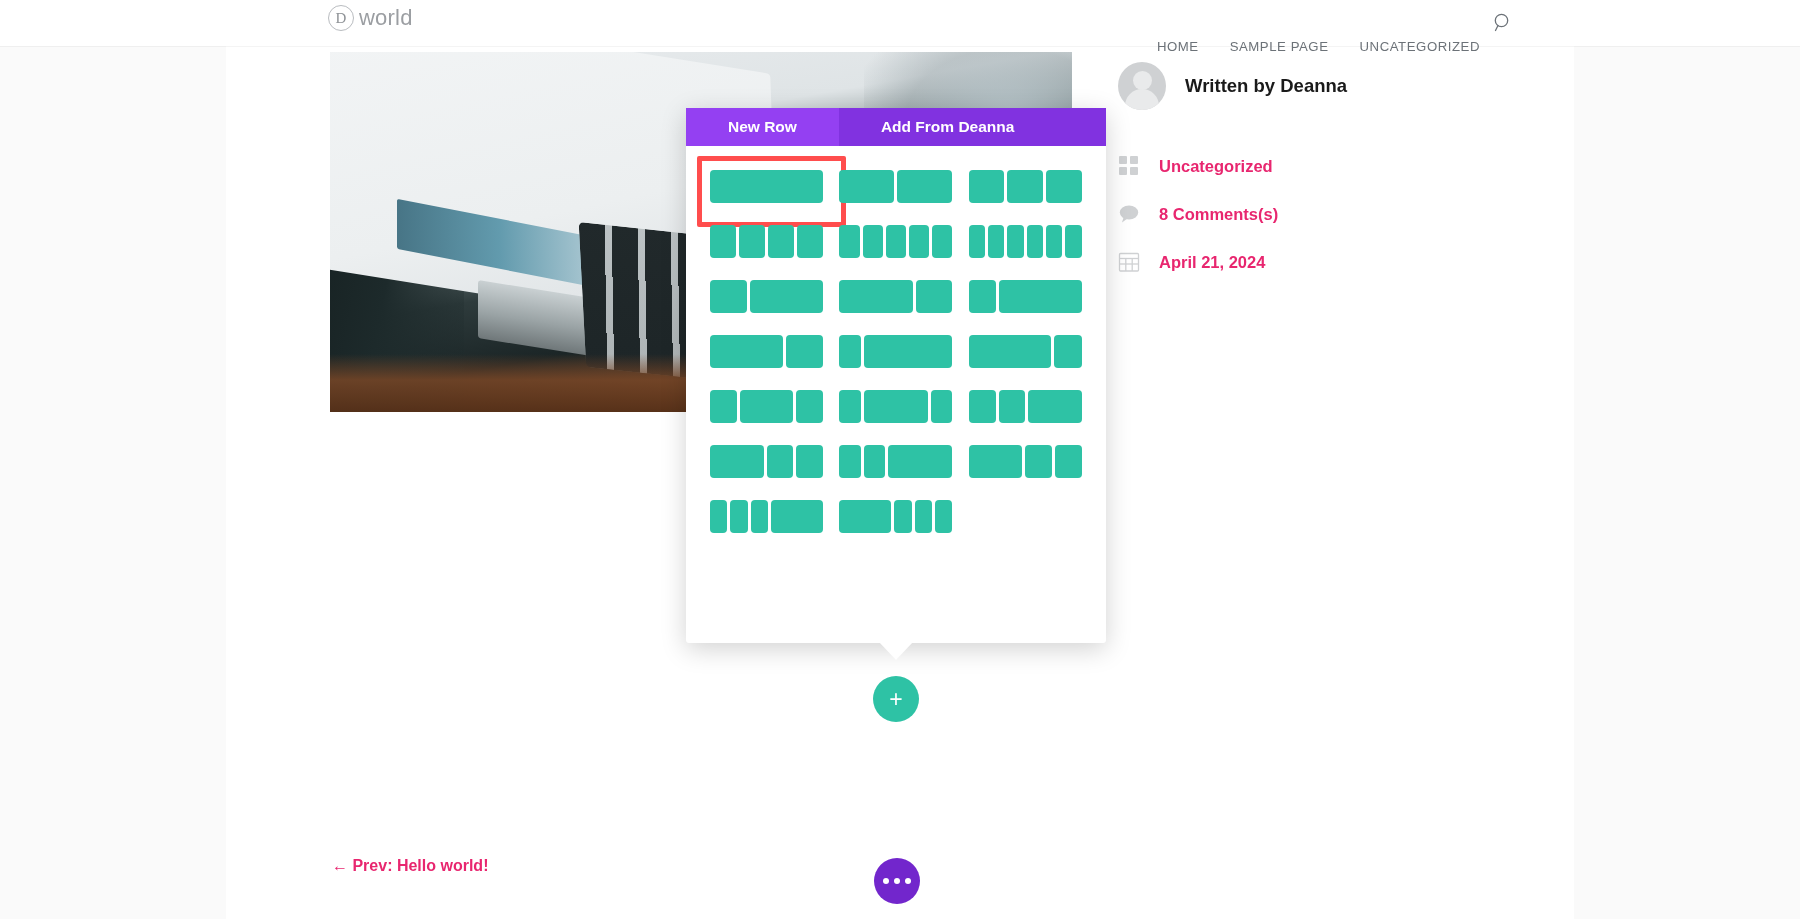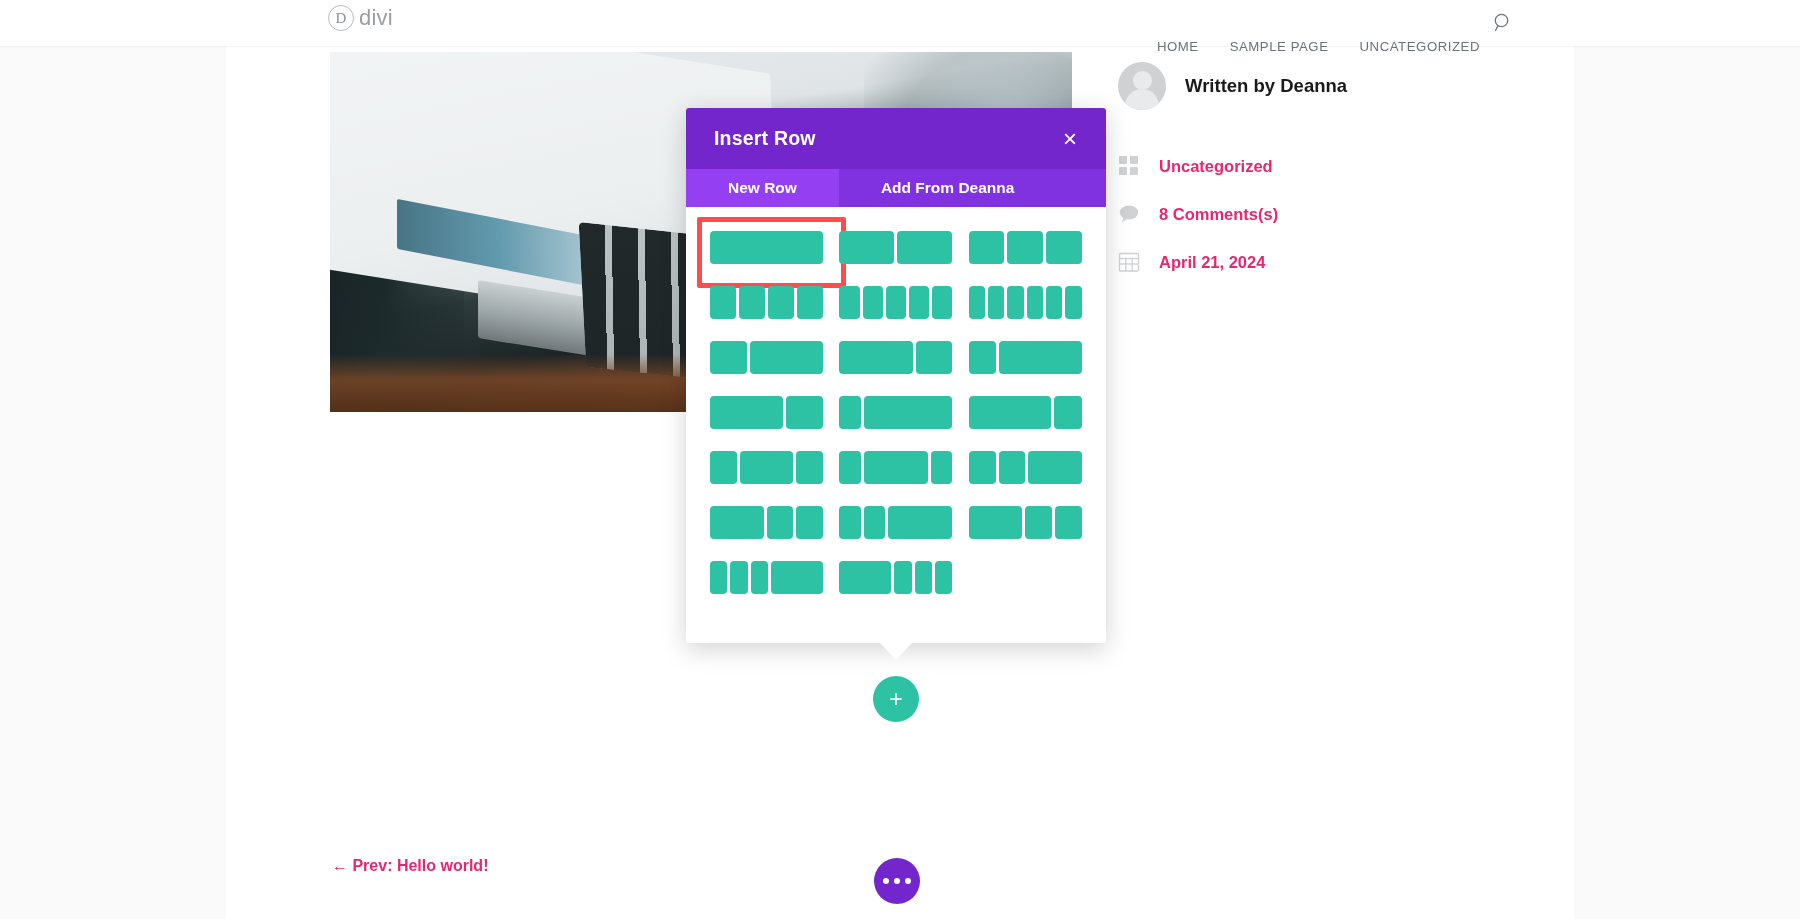--- a/index.html
+++ b/index.html
@@ -206,21 +206,21 @@
 <body>
 
 <div id="page">
 
   <div class="page-bg-left"></div>
   <div class="page-bg-right"></div>
 
   <div id="site-header">
     <div id="logo">
       <div class="d-mark">D</div>
-      <div class="logo-word">divi</div>
+      <div class="logo-word">world</div>
     </div>
 
     <nav id="primary-nav">
       <a href="#">HOME</a>
       <a href="#">SAMPLE PAGE</a>
       <a href="#">UNCATEGORIZED</a>
     </nav>
 
     <div id="search-icon-btn">
       <svg width="24" height="24" viewBox="0 0 24 24" fill="none" stroke="#6c7278" stroke-width="1.3">
@@ -278,24 +278,20 @@
           <line x1="1.5" y1="13" x2="20.5" y2="13"></line>
           <line x1="7.8" y1="7.5" x2="7.8" y2="20"></line>
           <line x1="14.2" y1="7.5" x2="14.2" y2="20"></line>
         </svg>
       </div>
       <a href="#" class="meta-link">April 21, 2024</a>
     </div>
   </div>
 
   <div id="insert-row-modal">
-    <div id="modal-titlebar">
-      <div id="modal-title">Insert Row</div>
-      <button id="modal-close-btn">×</button>
-    </div>
 
     <div id="modal-tabs">
       <div class="modal-tab active">New Row</div>
       <div class="modal-tab">Add From Deanna</div>
     </div>
 
     <div id="row-layout-grid">
         <div class="layout-option highlighted">
           <div class="col" style="width: calc(100% + 0px); background: rgb(46, 194, 165);"></div>
         </div>

